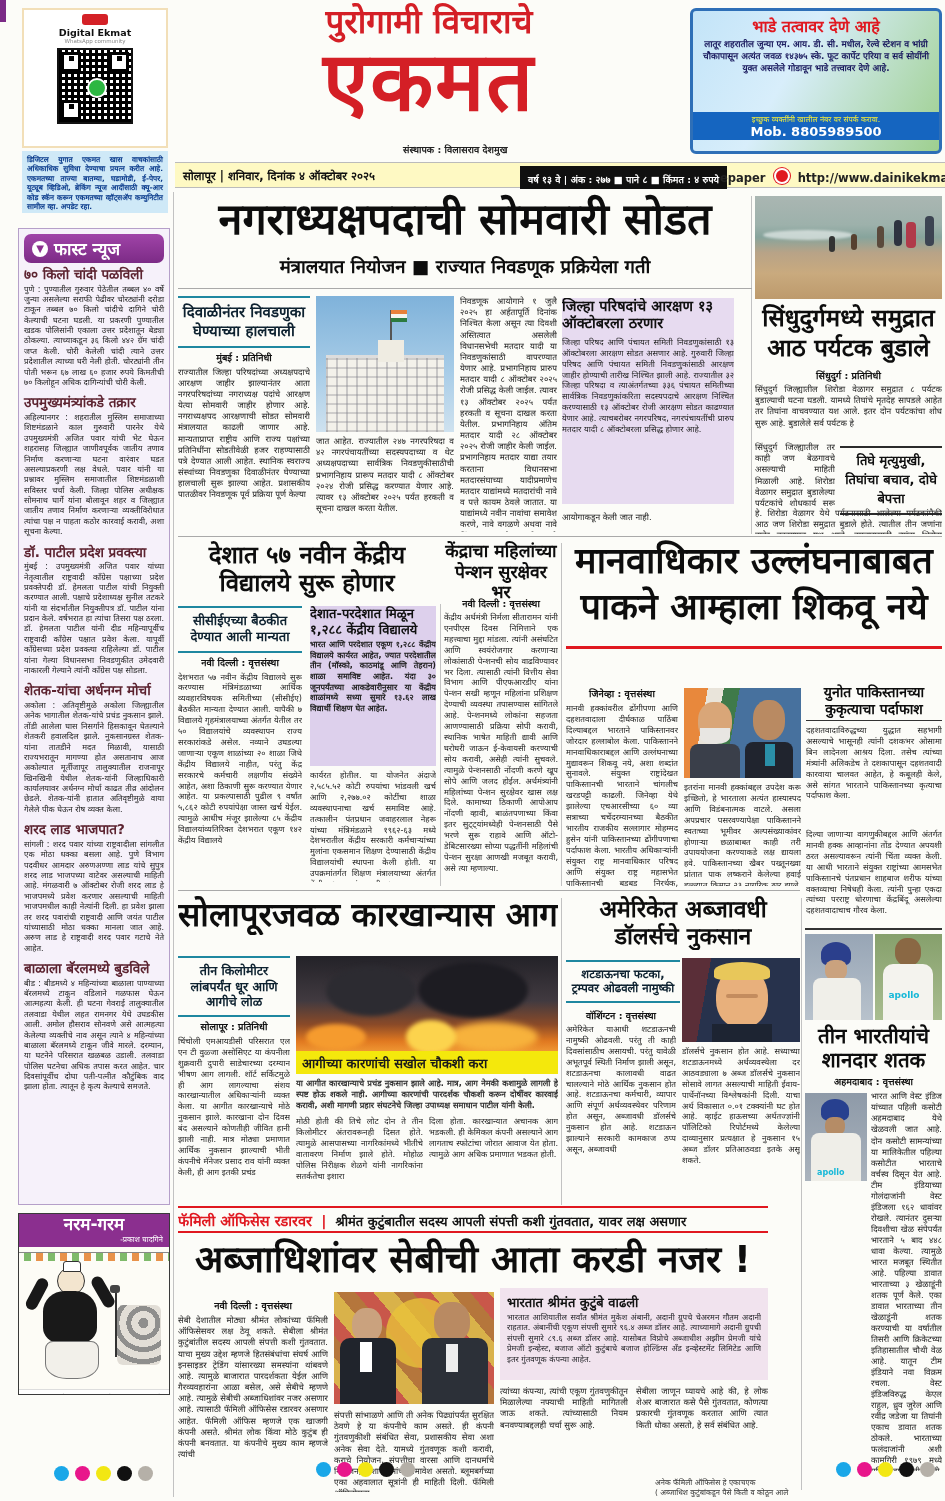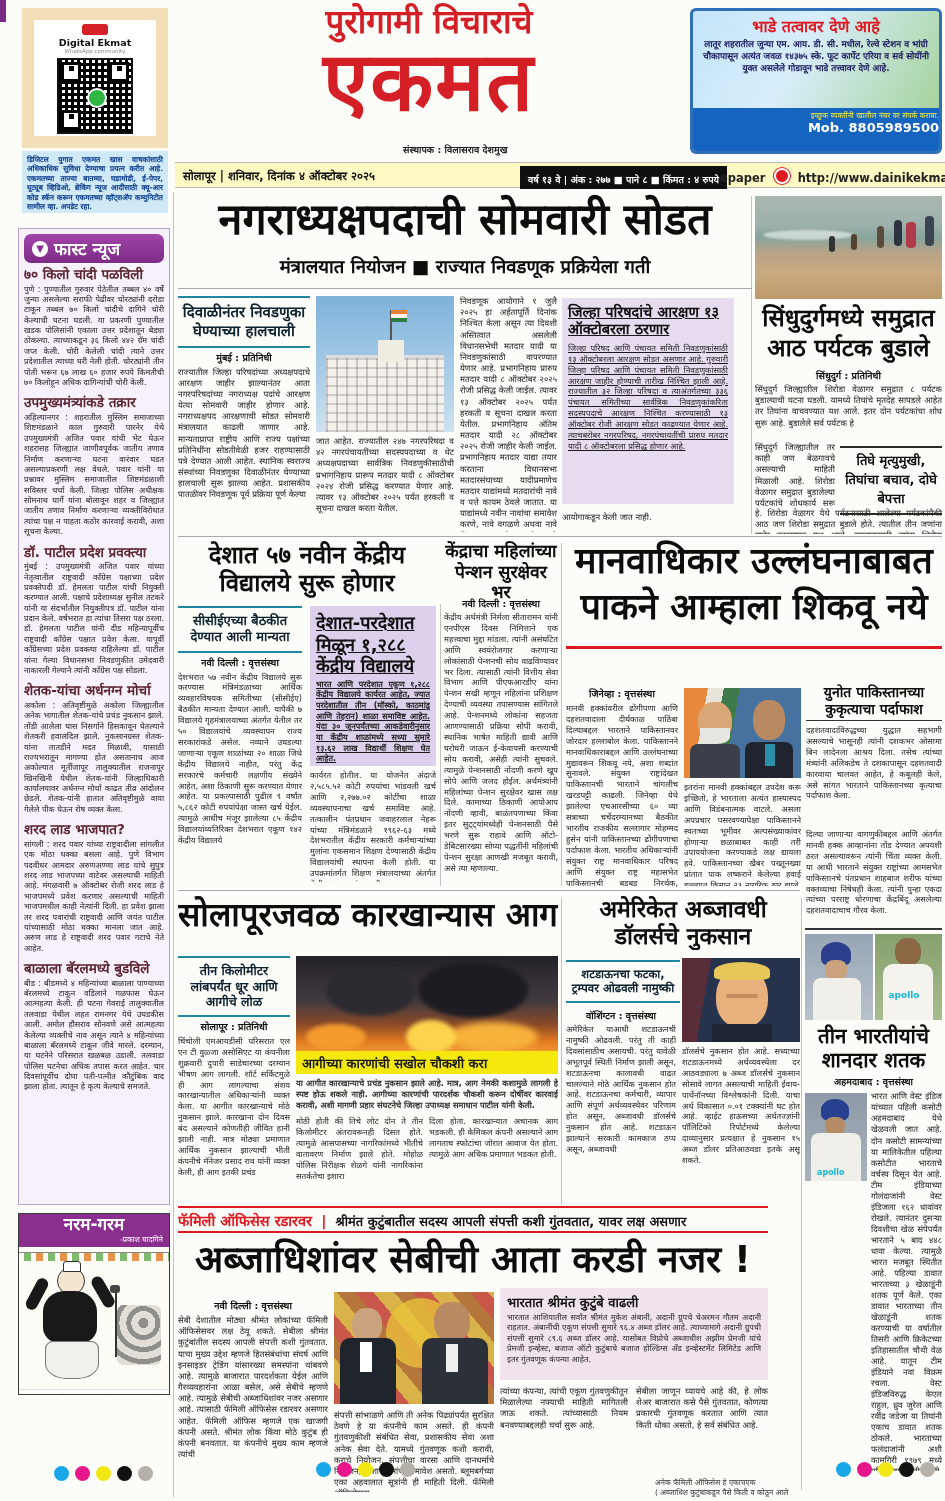--- a/index.html
+++ b/index.html
@@ -7,41 +7,41 @@
         font-family:"DejaVu Sans",sans-serif;color:#1a1a1a;}
   .a{position:absolute;}
   .b{font-weight:bold;}
   .ctr{text-align:center;}
   .bt{font-size:8.4px;line-height:1.33;text-align:justify;color:#232323;overflow:hidden;}
   .bts{font-size:8px;line-height:1.3;text-align:justify;color:#26262b;overflow:hidden;}
   .hl{font-weight:bold;color:#0d0d0d;text-align:center;line-height:1.18;overflow:hidden;}
   .byline{font-weight:bold;text-align:center;font-size:9.5px;color:#111;padding:3px 0;}
   .deck{border-top:2px solid #1f87a0;border-bottom:2px solid #1f87a0;font-weight:bold;
         text-align:center;color:#0e2230;padding:5px 2px;line-height:1.25;}
-  .pbox{background:#e7dbf0;padding:6px;overflow:hidden;text-decoration:underline;}
+  .pbox{background:#e7dbf0;overflow:hidden;}
   .vr{position:absolute;width:1px;background:#c2c2c2;}
   .hrz{position:absolute;height:1px;background:#a9a9a9;}
   .dots{position:absolute;display:flex;gap:6px;}
   .dot{width:15px;height:15px;border-radius:50%;}
   .ph{position:absolute;overflow:hidden;background:#cfcfcf;}
   .fnItem{margin-bottom:7px;}
   .fnT{font-weight:bold;font-size:13.5px;color:#5c2330;line-height:1.15;margin:4px 0 2px 0;}
   .fnB{font-size:8px;line-height:1.3;text-align:justify;color:#222;}
   .quote{border-top:2px solid #2b2b2b;border-bottom:2px solid #2b2b2b;font-weight:bold;
          font-size:13px;text-align:center;line-height:1.45;padding:4px 0;color:#101010;}
 </style>
 </head>
 <body>
 
 <div id="page">
 
   <div class="a" style="left:0;top:246;width:6px;height:22px;background:#e85aa0;"></div>
   <div class="a" style="left:0;top:270;width:6px;height:22px;background:#7b2b86;"></div>
 
-  <div class="a" style="left:22px;top:8px;width:146px;height:140px;background:#f2dfb8;padding:12px;box-sizing:border-box;">
+  <div class="a" style="left:22px;top:8px;width:146px;height:140px;background:#f2dfb8;padding:2px;box-sizing:border-box;">
     <div style="background:#fff;height:100%;position:relative;text-align:center;overflow:hidden;">
       <div style="width:26px;height:11px;background:#d42127;border-radius:3px;margin:4px auto 2px auto;"></div>
       <div class="b" style="font-size:9.5px;color:#111;">Digital Ekmat</div>
       <div style="font-size:5.5px;color:#888;">WhatsApp community</div>
       <div style="width:72px;height:72px;margin:4px auto;position:relative;border:2px solid #111;
            background:repeating-linear-gradient(0deg,#000 0 3px,transparent 3px 6px),repeating-linear-gradient(90deg,#000 0 3px,#fff 3px 6px);">
         <div style="position:absolute;left:2px;top:2px;width:14px;height:14px;border:3px solid #000;background:#fff;">
             <div style="width:5px;height:5px;background:#000;margin:1px auto;"></div>
           </div>
         <div style="position:absolute;right:2px;top:2px;width:14px;height:14px;border:3px solid #000;background:#fff;">
@@ -58,21 +58,21 @@
 
   <div class="a ctr" style="left:175px;top:4px;width:508px;">
     <div class="b" style="font-size:33px;color:#d41f26;line-height:1.1;">पुरोगामी विचाराचे</div>
     <div class="b" style="font-size:82px;color:#d41f26;line-height:1.02;letter-spacing:2px;">एकमत</div>
   </div>
   <div class="a b" style="left:403px;top:143px;font-size:9.5px;color:#222;">संस्थापक : विलासराव देशमुख</div>
 
   <div class="a" style="left:690px;top:8px;width:252px;height:146px;border:3px solid #2e6fb7;border-radius:6px;box-sizing:border-box;overflow:hidden;background:linear-gradient(120deg,#c3e4f8 0%,#d8eefb 40%,#9ecf8f 100%);">
     <div class="b ctr" style="font-size:16px;color:#e01820;padding-top:4px;">भाडे तत्वावर देणे आहे</div>
     <div class="b ctr" style="font-size:8.8px;color:#1a1a5e;line-height:1.35;padding:2px 8px;">लातूर शहरातील जुन्या एम. आय. डी. सी. मधील, रेल्वे स्टेशन व भांग्री चौकापासून अत्यंत जवळ १४३७५ स्के. फूट कार्पेट एरिया व सर्व सोयींनी युक्त असलेले गोडावून भाडे तत्त्वावर देणे आहे.</div>
-    <div style="position:absolute;left:0;right:0;bottom:0;background:#1565c0;text-align:right;padding:2px 0 16px 0;">
+    <div style="position:absolute;left:0;right:0;bottom:11px;background:#1565c0;text-align:center;padding:2px 0 1px 0;">
       <div style="font-size:7.5px;color:#f6ef3a;">इच्छुक व्यक्तींनी खालील नंबर वर संपर्क करावा.</div>
       <div class="b" style="font-size:13px;color:#fff;">Mob. 8805989500</div>
     </div>
   </div>
 
   <div class="a" style="left:175px;top:162px;width:867px;height:24px;background:#fef9c3;border-top:1px solid #bbb;border-bottom:1px solid #bbb;">
     <div class="a b" style="left:8px;top:5px;font-size:11.5px;color:#101010;">सोलापूर | शनिवार, दिनांक ४ ऑक्टोबर २०२५</div>
     <div class="a" style="left:345px;top:3px;background:#101010;color:#fff;padding:2px 8px;">
       <span style="font-size:9.5px;font-weight:bold;">वर्ष १३ वे | अंक : २७७ ■ पाने ८ ■ किंमत : ४ रुपये</span>
     </div>
@@ -195,21 +195,21 @@
   <div class="a quote" style="left:840px;top:446px;width:102px;">तिघे मृत्युमुखी, तिघांचा बचाव, दोघे बेपत्ता</div>
   <div class="a bt" style="left:755px;top:508px;width:187px;height:26px;">हे. शिरोडा वेळागर येथे पर्यटनासाठी आलेल्या पर्यटकांपैकी आठ जण शिरोडा समुद्रात बुडाले होते. त्यातील तीन जणांना बाहेर काढण्यात यश आले. उपचारासाठी त्यांना शिरोडा उपजिल्हा रुग्णालयात हलवण्यात आले. तीन जणांचे मृतदेह सापडले.</div>
 
   <div class="a hl" style="left:178px;top:541px;width:258px;font-size:24px;">देशात ५७ नवीन केंद्रीय विद्यालये सुरू होणार</div>
   <div class="a" style="left:178px;top:606px;width:124px;">
     <div class="deck" style="font-size:13px;">सीसीईएच्या बैठकीत देण्यात आली मान्यता</div>
     <div class="byline">नवी दिल्ली : वृत्तसंस्था</div>
     <div class="bt" style="height:196px;font-size:8.2px;">देशभरात ५७ नवीन केंद्रीय विद्यालये सुरू करण्यास मंत्रिमंडळाच्या आर्थिक व्यवहारविषयक समितीच्या (सीसीईए) बैठकीत मान्यता देण्यात आली. यापैकी ७ विद्यालये गृहमंत्रालयाच्या अंतर्गत येतील तर ५० विद्यालयांचे व्यवस्थापन राज्य सरकारांकडे असेल. नव्याने उघडल्या जाणाऱ्या एकूण शाळांच्या २० शाळा जिथे केंद्रीय विद्यालये नाहीत, परंतु केंद्र सरकारचे कर्मचारी लक्षणीय संख्येने आहेत, अशा ठिकाणी सुरू करण्यात येणार आहेत. या प्रकल्पासाठी पुढील ९ वर्षांत ५,८६२ कोटी रुपयांपेक्षा जास्त खर्च येईल. त्यामुळे आधीच मंजूर झालेल्या ८५ केंद्रीय विद्यालयांव्यतिरिक्त देशभरात एकूण १४२ केंद्रीय विद्यालये</div>
   </div>
   <div class="a pbox" style="left:310px;top:606px;width:126px;height:160px;box-sizing:border-box;background:#ddd0ec;">
-    <div style="font-weight:bold;font-size:18px;line-height:1.2;margin-bottom:3px;color:#101010;">देशात-परदेशात मिळून १,२८८ केंद्रीय विद्यालये</div>
+    <div style="font-weight:bold;font-size:13px;line-height:1.2;margin-bottom:3px;color:#101010;">देशात-परदेशात मिळून १,२८८ केंद्रीय विद्यालये</div>
     <div class="bt" style="height:110px;font-size:8px;font-weight:bold;">भारत आणि परदेशात एकूण १,२८८ केंद्रीय विद्यालये कार्यरत आहेत, ज्यात परदेशातील तीन (मॉस्को, काठमांडू आणि तेहरान) शाळा समाविष्ट आहेत. यंदा ३० जूनपर्यंतच्या आकडेवारीनुसार या केंद्रीय शाळांमध्ये सध्या सुमारे १३.६२ लाख विद्यार्थी शिक्षण घेत आहेत.</div>
   </div>
   <div class="a bt" style="left:310px;top:770px;width:126px;height:112px;font-size:8.2px;">कार्यरत होतील. या योजनेत अंदाजे २,५८५.५२ कोटी रुपयांचा भांडवली खर्च आणि २,२७७.०२ कोटींचा शाळा व्यवस्थापनाचा खर्च समाविष्ट आहे. तत्कालीन पंतप्रधान जवाहरलाल नेहरू यांच्या मंत्रिमंडळाने १९६२-६३ मध्ये देशभरातील केंद्रीय सरकारी कर्मचाऱ्यांच्या मुलांना एकसमान शिक्षण देण्यासाठी केंद्रीय विद्यालयांची स्थापना केली होती. या उपक्रमांतर्गत शिक्षण मंत्रालयाच्या अंतर्गत केंद्रीय शाळा संघटनाची स्थापना करण्यात आली.</div>
 
   <div class="a hl" style="left:444px;top:541px;width:114px;font-size:17.5px;">केंद्राचा महिलांच्या पेन्शन सुरक्षेवर भर</div>
   <div class="a byline" style="left:444px;top:594px;width:114px;">नवी दिल्ली : वृत्तसंस्था</div>
   <div class="a bt" style="left:444px;top:612px;width:114px;height:270px;font-size:8.2px;">केंद्रीय अर्थमंत्री निर्मला सीतारामन यांनी एनपीएस दिवस निमित्ताने एक महत्त्वाचा मुद्दा मांडला. त्यांनी असंघटित आणि स्वयंरोजगार करणाऱ्या लोकांसाठी पेन्शनची सोय वाढविण्यावर भर दिला. त्यासाठी त्यांनी वित्तीय सेवा विभाग आणि पीएफआरडीए यांना पेन्शन सखी म्हणून महिलांना प्रशिक्षण देण्याची व्यवस्था तपासण्यास सांगितले आहे. पेन्शनमध्ये लोकांना सहजता आणण्यासाठी प्रक्रिया सोपी करावी, स्थानिक भाषेत माहिती द्यावी आणि घरोघरी जाऊन ई-केवायसी करण्याची सोय करावी, असेही त्यांनी सुचवले. त्यामुळे पेन्शनसाठी नोंदणी करणे खूप सोपे आणि जलद होईल. अर्थमंत्र्यांनी महिलांच्या पेन्शन सुरक्षेवर खास लक्ष दिले. कामाच्या ठिकाणी आपोआप नोंदणी व्हावी, बाळंतपणाच्या किंवा इतर सुट्ट्यांमध्येही पेन्शनसाठी पैसे भरणे सुरू राहावे आणि ऑटो-डेबिटसारख्या सोप्या पद्धतींनी महिलांची पेन्शन सुरक्षा आणखी मजबूत करावी, असे त्या म्हणाल्या.</div>
 
   <div class="a hl" style="left:566px;top:538px;width:376px;font-size:36px;line-height:1.28;">मानवाधिकार उल्लंघनाबाबत पाकने आम्हाला शिकवू नये</div>
   <div class="a" style="left:566px;top:646px;width:376px;height:3px;background:#e01820;"></div>

